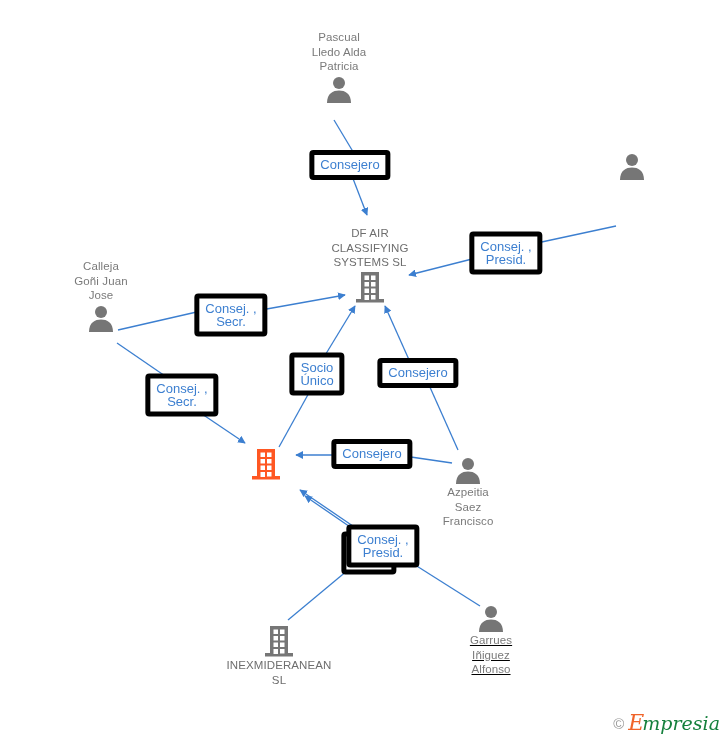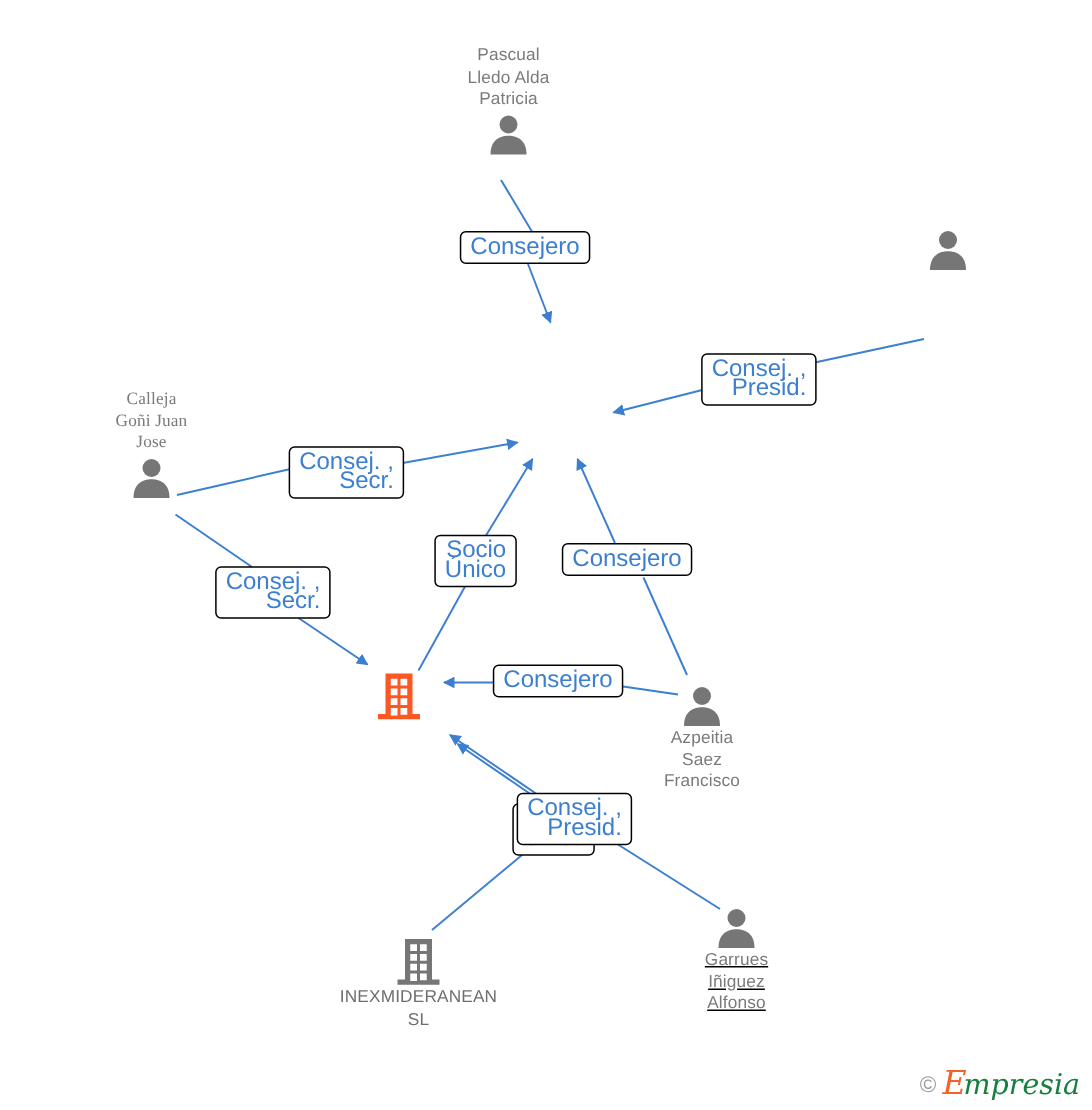--- a/index.html
+++ b/index.html
@@ -49,26 +49,26 @@
   }
   .node-icon {
     display: block;
     margin: 0 auto;
   }
   .node-icon svg { display: block; margin: 0 auto; }
   .edge-label {
     position: absolute;
     box-sizing: border-box;
     background: #ffffff;
-    border: 1px solid #000000;
+    border: 5px solid #000000;
     border-radius: 4px;
     color: #3c7fd0;
-    font-size: 16px;
+    font-size: 13px;
     line-height: 13px;
-    text-align: right;
+    text-align: center;
     padding: 3px 6px 4px 6px;
     white-space: pre-line;
     transform: translate(-50%, -50%);
   }
   .watermark {
     position: absolute;
     right: 8px;
     bottom: 6px;
     display: flex;
     align-items: center;
@@ -169,32 +169,51 @@
 
   <div class="node" style="left:632px; top:151px;">
     <span class="node-icon">
       <svg width="30" height="30" viewBox="0 0 30 30">
         <circle cx="15" cy="9" r="6" fill="#767676"></circle>
         <path d="M3 29 C3 19.5 9 16.5 15 16.5 C21 16.5 27 19.5 27 29 Z" fill="#767676"></path>
       </svg>
     </span>
   </div>
 
-  <div class="node" style="left:101px; top:259px;font-family:Liberation Serif, serif;">
+  <div class="node" style="left:101px; top:259px;">
     <div class="node-label">Calleja
 Goñi Juan
 Jose</div>
     <span class="node-icon">
       <svg width="30" height="30" viewBox="0 0 30 30">
         <circle cx="15" cy="9" r="6" fill="#767676"></circle>
         <path d="M3 29 C3 19.5 9 16.5 15 16.5 C21 16.5 27 19.5 27 29 Z" fill="#767676"></path>
       </svg>
     </span>
   </div>
 
+  <div class="node" style="left:370px; top:226px;">
+    <div class="node-label company">DF AIR
+CLASSIFYING
+SYSTEMS  SL</div>
+    <span class="node-icon">
+      <svg width="32" height="34" viewBox="0 0 32 34">
+        <rect x="7" y="2" width="18" height="28" fill="#767676"></rect>
+        <rect x="2" y="29" width="28" height="3.5" fill="#767676"></rect>
+        <rect x="10.5" y="5.5" width="4.5" height="4.5" fill="#ffffff"></rect>
+        <rect x="17" y="5.5" width="4.5" height="4.5" fill="#ffffff"></rect>
+        <rect x="10.5" y="12" width="4.5" height="4.5" fill="#ffffff"></rect>
+        <rect x="17" y="12" width="4.5" height="4.5" fill="#ffffff"></rect>
+        <rect x="10.5" y="18.5" width="4.5" height="4.5" fill="#ffffff"></rect>
+        <rect x="17" y="18.5" width="4.5" height="4.5" fill="#ffffff"></rect>
+        <rect x="10.5" y="25" width="4.5" height="5" fill="#ffffff"></rect>
+        <rect x="17" y="25" width="4.5" height="4.5" fill="#ffffff"></rect>
+      </svg>
+    </span>
+  </div>
 
   <div class="node" style="left:266px; top:447px;">
     <span class="node-icon">
       <svg width="32" height="34" viewBox="0 0 32 34">
         <rect x="7" y="2" width="18" height="28" fill="#ff5722"></rect>
         <rect x="2" y="29" width="28" height="3.5" fill="#ff5722"></rect>
         <rect x="10.5" y="5.5" width="4.5" height="4.5" fill="#ffffff"></rect>
         <rect x="17" y="5.5" width="4.5" height="4.5" fill="#ffffff"></rect>
         <rect x="10.5" y="12" width="4.5" height="4.5" fill="#ffffff"></rect>
         <rect x="17" y="12" width="4.5" height="4.5" fill="#ffffff"></rect>

